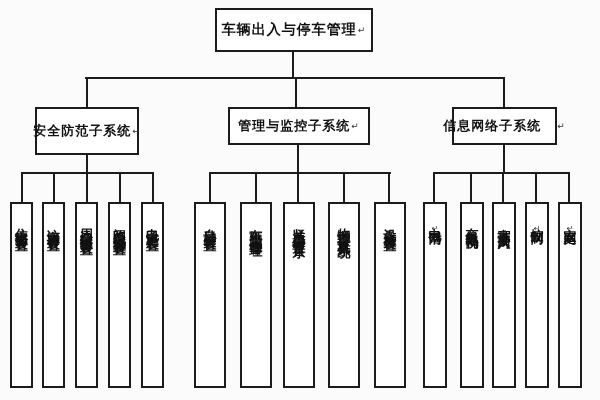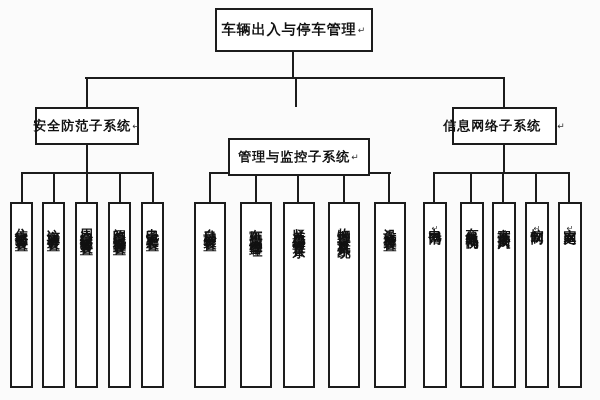--- a/index.html
+++ b/index.html
@@ -83,25 +83,25 @@
   <div class="line" style="left:470px;top:173px;width:2px;height:29px;"></div>
   <div class="line" style="left:502px;top:173px;width:2px;height:29px;"></div>
   <div class="line" style="left:535px;top:173px;width:2px;height:29px;"></div>
   <div class="line" style="left:568px;top:173px;width:2px;height:29px;"></div>
 
   <div class="box hbox root-box" style="left:215px;top:8px;width:158px;height:44px;">
     <span>车辆出入与停车管理</span>
       <span class="mark">↵</span>
   </div>
 
-  <div class="box hbox l2-box" style="left:35px;top:107px;width:104px;height:38px;">
+  <div class="box hbox l2-box" style="left:35px;top:107px;width:104px;height:48px;">
     <span>安全防范子系统</span>
       <span class="mark">↵</span>
   </div>
-  <div class="box hbox l2-box" style="left:228px;top:107px;width:142px;height:38px;margin-top:31px;">
+  <div class="box hbox l2-box" style="left:228px;top:107px;width:142px;height:38px;">
     <span>管理与监控子系统</span>
       <span class="mark">↵</span>
   </div>
   <div class="box hbox l2-box" style="left:452px;top:107px;width:105px;height:38px;gap:15px;">
     <span>信息网络子系统</span>
       <span class="mark">↵</span>
   </div>
 
   <div class="box vbox" style="left:10px;top:202px;width:23px;height:186px;">
     <span class="vwrap"><span>住宅报警装置</span><span class="mark">↵</span></span>

